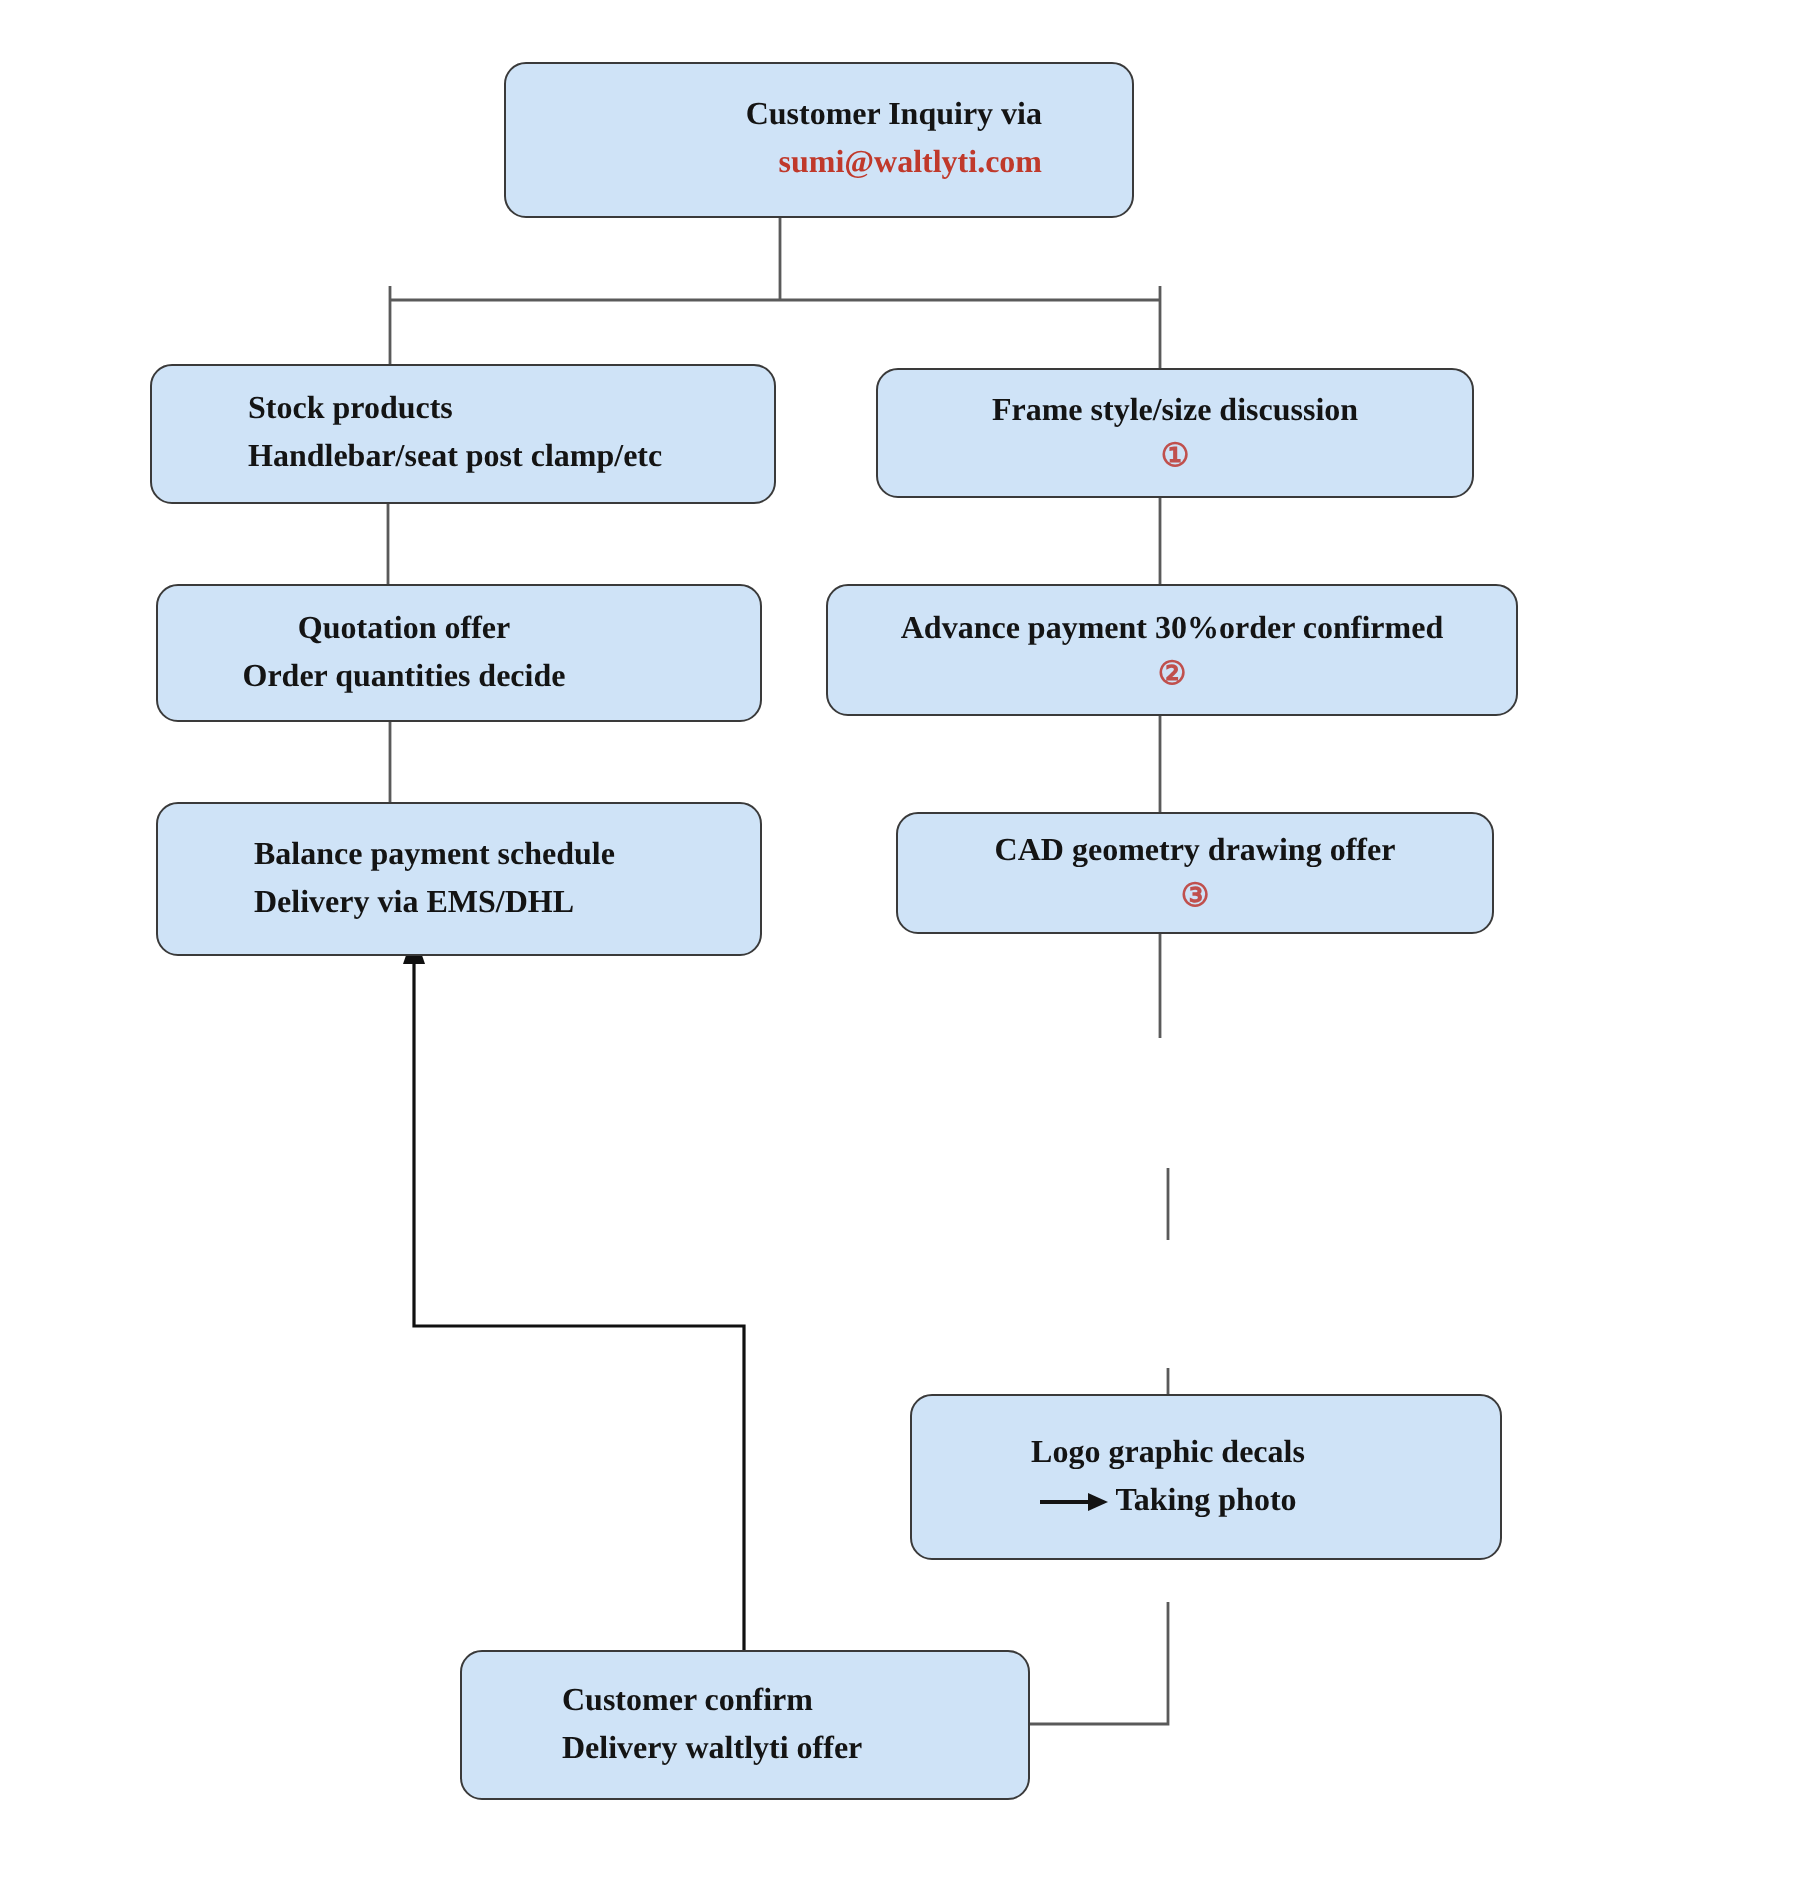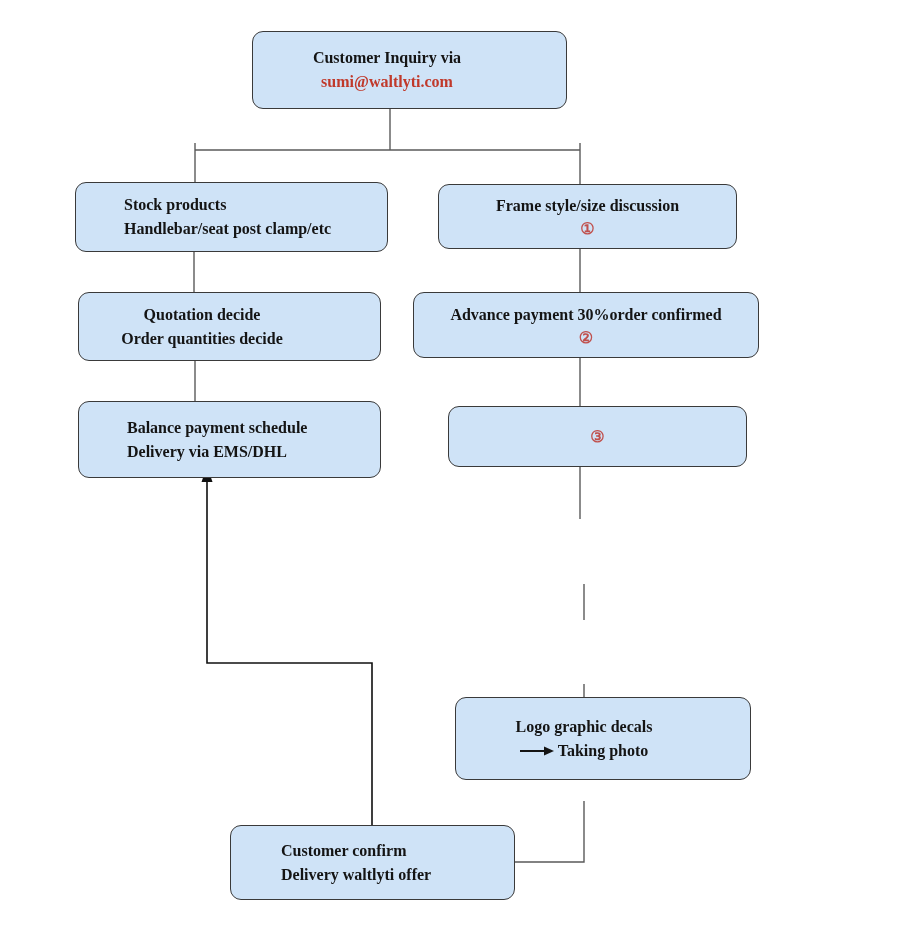--- a/index.html
+++ b/index.html
@@ -36,21 +36,21 @@
   }
   .node .line { white-space: nowrap; }
   .align-center { align-items: center; text-align: center; }
   .align-left   { align-items: flex-start; text-align: right; }
   .email  { color: #c0392b; }
   .badge  { color: #c0504d; font-size: 16px; line-height: 21px; font-weight: bold; }
   .arrow-row { display: flex; align-items: center; gap: 4px; }
   .arrow-glyph { display: inline-flex; align-items: center; }
 
   
-  #node-inquiry   { left: 252px; top: 31px;  width: 315px; height: 78px; padding-right: 45px; }
+  #node-inquiry   { left: 252px; top: 31px;  width: 315px; height: 78px; padding-right: 45px; align-items: flex-end; }
   #node-stock     { left: 75px;  top: 182px; width: 313px; height: 70px; padding-left: 48px; }
   #node-frame     { left: 438px; top: 184px; width: 299px; height: 65px; }
   #node-quotation { left: 78px;  top: 292px; width: 303px; height: 69px; padding-right: 55px; }
   #node-advance   { left: 413px; top: 292px; width: 346px; height: 66px; }
   #node-balance   { left: 78px;  top: 401px; width: 303px; height: 77px; padding-left: 48px; }
   #node-cad       { left: 448px; top: 406px; width: 299px; height: 61px; }
   #node-drawing   { left: 452px; top: 518px; width: 294px; height: 66px; }
   #node-project   { left: 455px; top: 619px; width: 295px; height: 65px; padding-right: 60px; }
   #node-logo      { left: 455px; top: 697px; width: 296px; height: 83px; padding-right: 38px; }
   #node-confirm   { left: 230px; top: 825px; width: 285px; height: 75px; padding-left: 50px; }
@@ -90,35 +90,36 @@
     <span class="line">Stock products</span>
     <span class="line">Handlebar/seat post clamp/etc</span>
   </div>
 
   <div class="node align-center" id="node-frame">
     <span class="line">Frame style/size discussion</span>
     <span class="line badge">①</span>
   </div>
 
   <div class="node align-center" id="node-quotation">
-    <span class="line">Quotation decide</span>
+    <span class="line">Quotation offer</span>
     <span class="line">Order quantities decide</span>
   </div>
 
   <div class="node align-center" id="node-advance">
     <span class="line">Advance payment 30%order confirmed</span>
     <span class="line badge">②</span>
   </div>
 
   <div class="node align-left" id="node-balance">
     <span class="line">Balance payment schedule</span>
     <span class="line">Delivery via EMS/DHL</span>
   </div>
 
   <div class="node align-center" id="node-cad">
+    <span class="line">CAD geometry drawing offer</span>
     <span class="line badge">③</span>
   </div>
 
 
 
   <div class="node align-center" id="node-logo">
     <span class="line">Logo graphic decals</span>
     <span class="line arrow-row">
       <span class="arrow-glyph">
         <svg width="34" height="12" viewBox="0 0 34 12">

